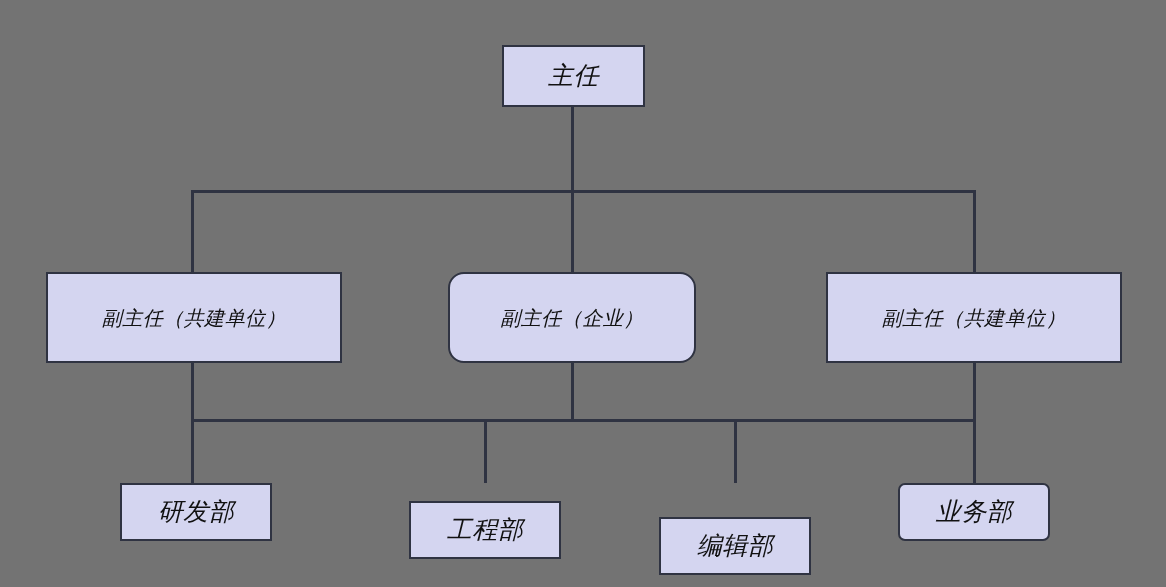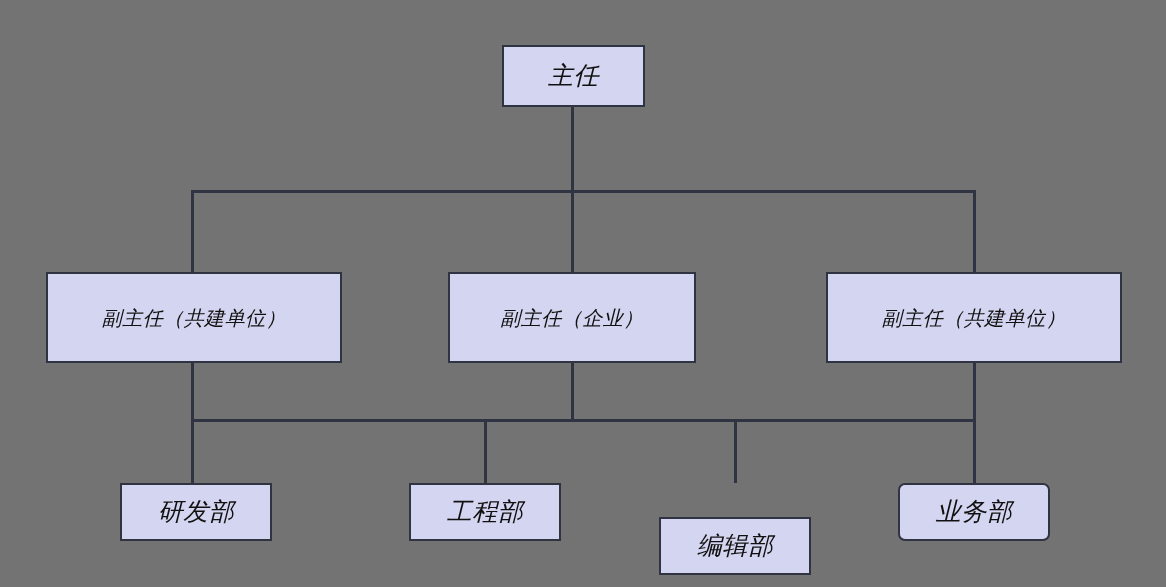--- a/index.html
+++ b/index.html
@@ -75,33 +75,33 @@
   <div class="connector vertical" style="left:734px; top:419px; height:64px;"></div>
 
   <div class="node level-1" style="left:502px; top:45px; width:143px; height:62px;">
     <span class="node-label">主任</span>
   </div>
 
   <div class="node level-2" style="left:46px; top:272px; width:296px; height:91px;">
     <span class="node-label">副主任（共建单位）</span>
   </div>
 
-  <div class="node level-2" style="left:448px; top:272px; width:248px; height:91px;">
+  <div class="node level-2" style="left:448px; top:272px; width:248px; height:91px;border-radius:16px;">
     <span class="node-label">副主任（企业）</span>
   </div>
 
   <div class="node level-2" style="left:826px; top:272px; width:296px; height:91px;">
     <span class="node-label">副主任（共建单位）</span>
   </div>
 
   <div class="node level-3" style="left:120px; top:483px; width:152px; height:58px;">
     <span class="node-label">研发部</span>
   </div>
 
-  <div class="node level-3" style="left:409px; top:483px; width:152px; height:58px;">
+  <div class="node level-3" style="left:409px; top:501px; width:152px; height:58px;">
     <span class="node-label">工程部</span>
   </div>
 
   <div class="node level-3" style="left:659px; top:483px; width:152px; height:58px;margin-top:34px;">
     <span class="node-label">编辑部</span>
   </div>
 
   <div class="node level-3" style="left:898px; top:483px; width:152px; height:58px;border-radius:7px;">
     <span class="node-label">业务部</span>
   </div>

